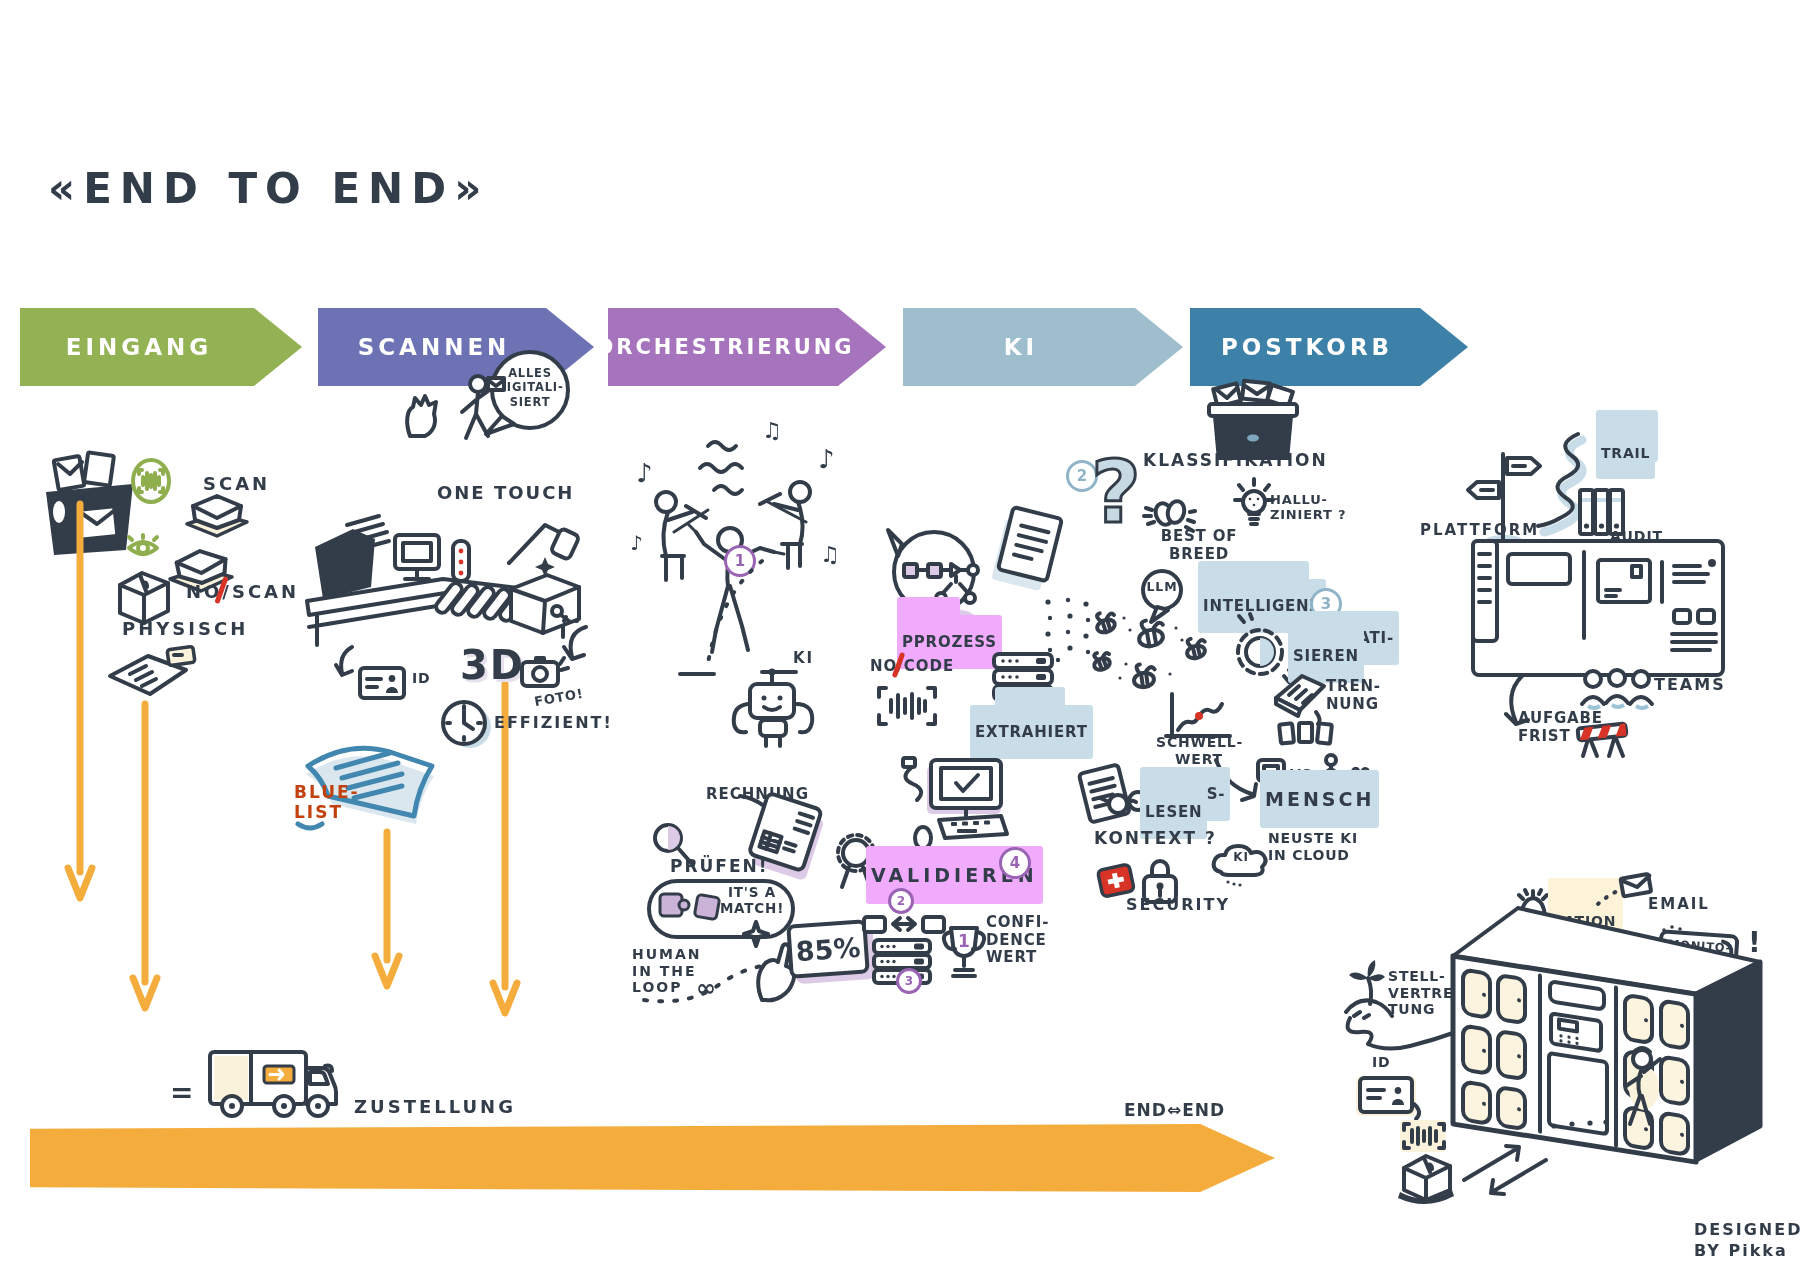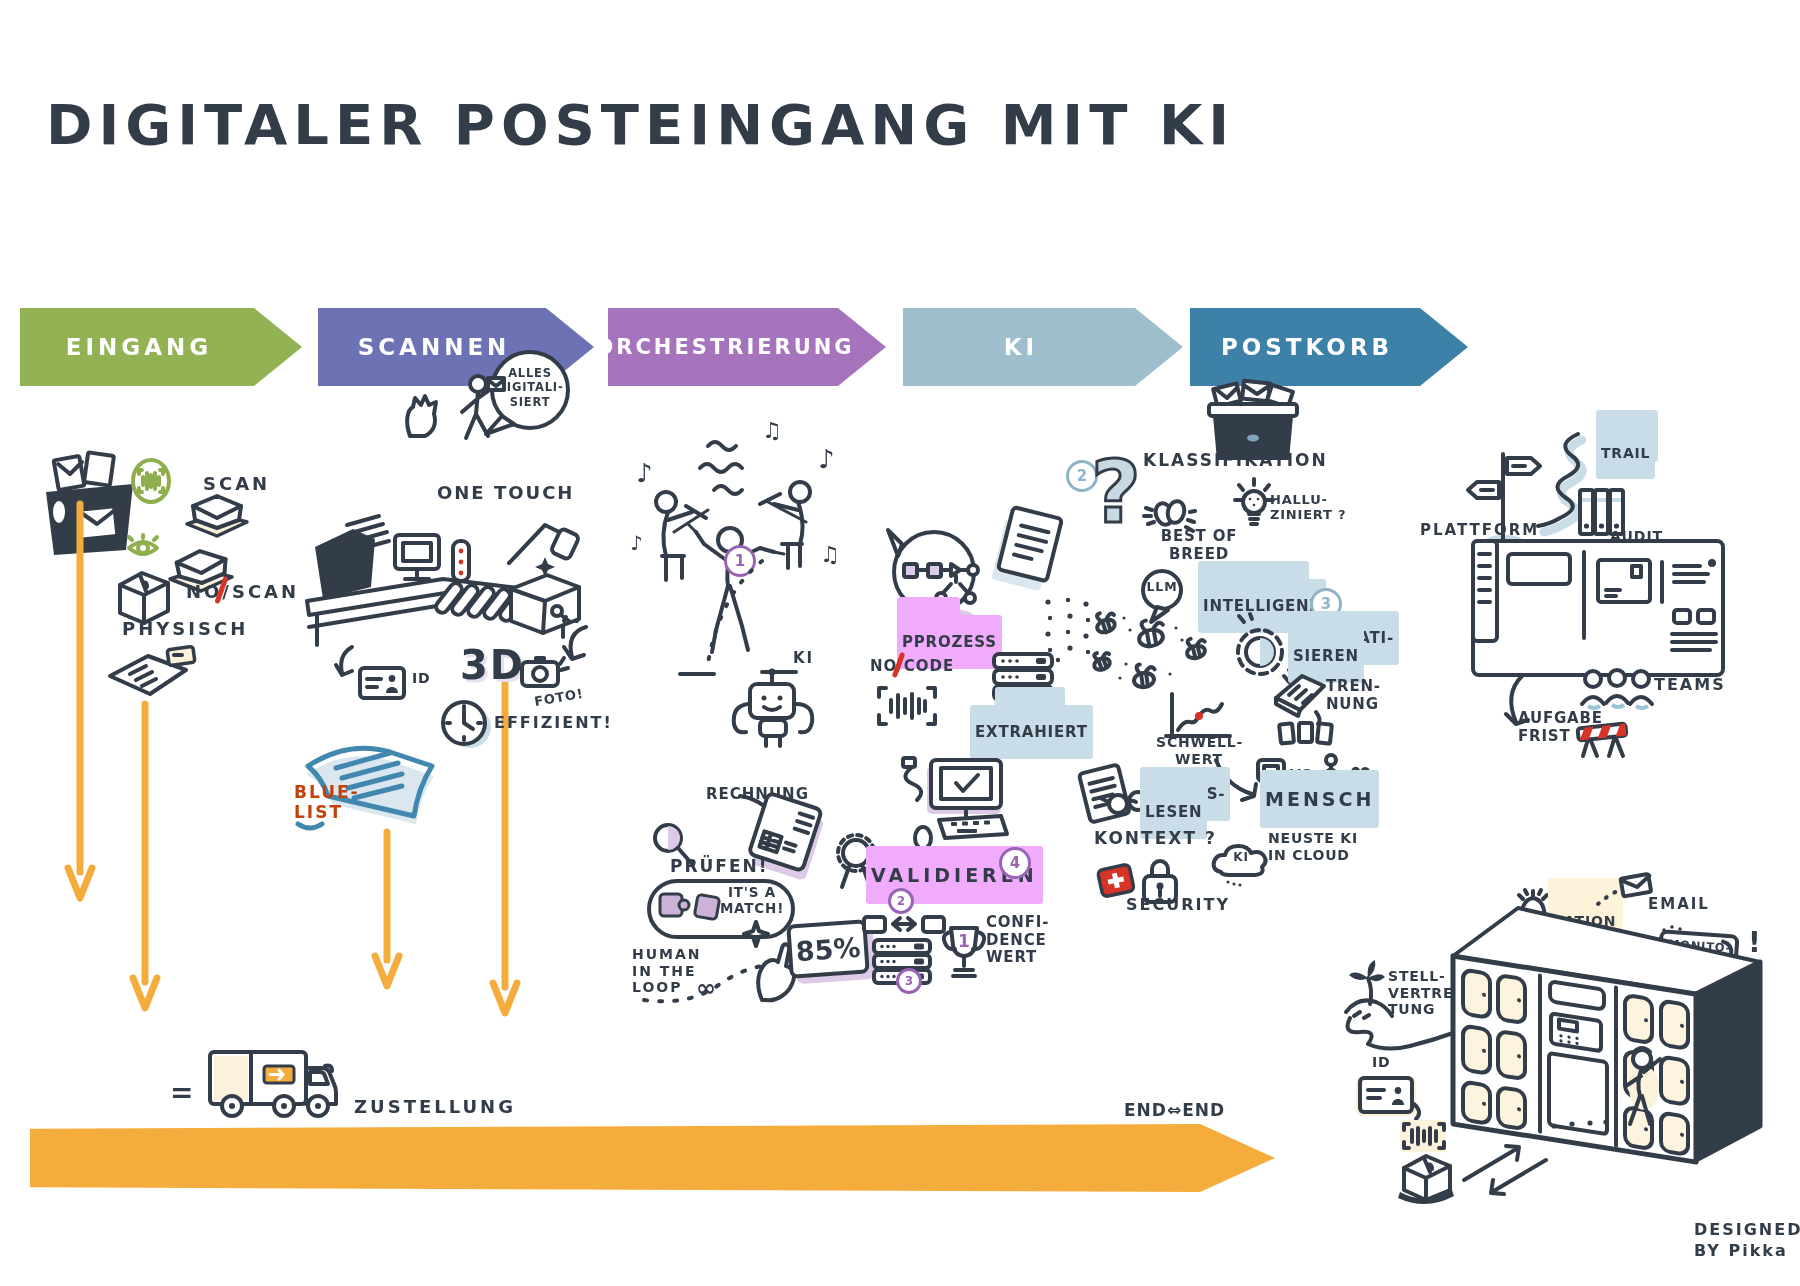--- a/index.html
+++ b/index.html
@@ -30,21 +30,21 @@
   .cf{fill:#fbf2dc;stroke:#333d49;stroke-width:3.5;stroke-linejoin:round}
   .gk{stroke:#8fae4d;fill:none;stroke-width:4;stroke-linecap:round;stroke-linejoin:round}
   .bk{stroke:#4187b0;fill:none;stroke-width:5;stroke-linecap:round;stroke-linejoin:round}
   .ok{stroke:#f4ad3d;fill:none;stroke-width:7;stroke-linecap:round;stroke-linejoin:round}
 </style>
 </head>
 <body>
 
 <div class="stage">
 
-  <div class="lbl" style="left:46px;top:92px;font-size:56px;letter-spacing:6px">DIGITALER POSTEINGANG MIT KI</div>
+  <div class="lbl" style="left:48px;top:164px;font-size:42px;letter-spacing:8px">«END TO END»</div>
 
   <div class="banner" style="left: 20px; width: 282px; background: rgb(147, 178, 83);">
       <span>EINGANG</span>
     </div>
   <div class="banner" style="left: 318px; width: 276px; background: rgb(109, 114, 180);">
       <span>SCANNEN</span>
     </div>
   <div class="banner" style="left: 608px; width: 278px; background: rgb(166, 115, 189);">
       <span style="font-size:21px;letter-spacing:3px">ORCHESTRIERUNG</span>
     </div>

